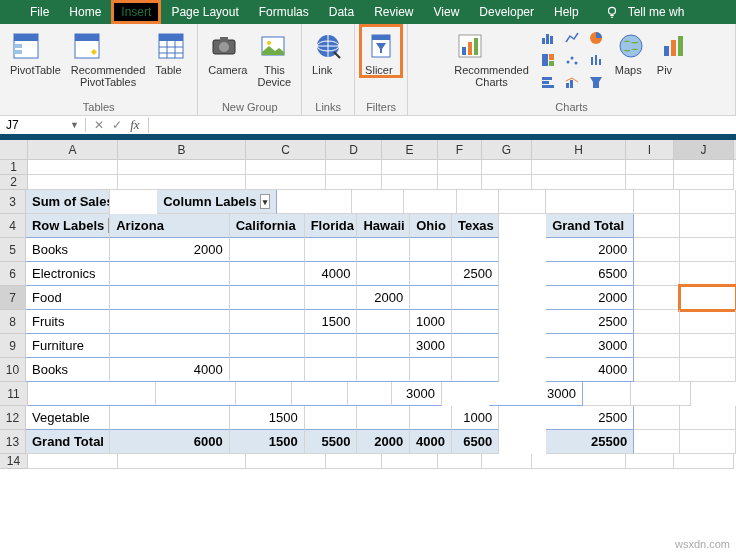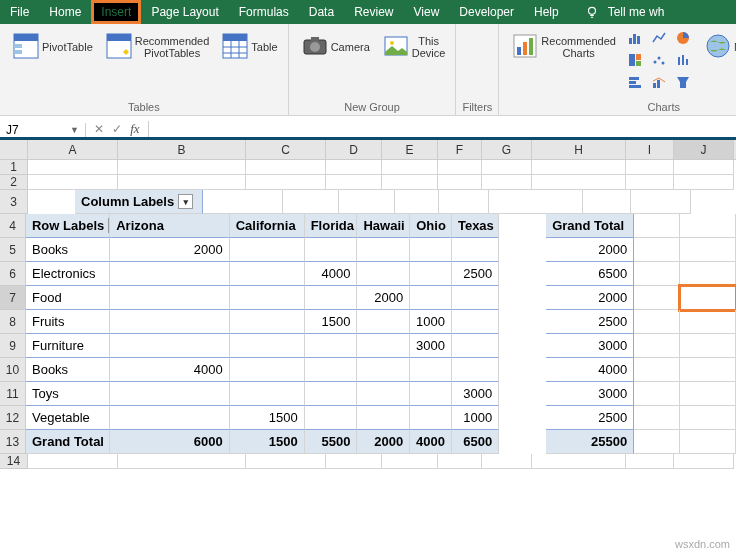--- a/index.html
+++ b/index.html
@@ -1,39 +1,39 @@
 <!DOCTYPE html>
 <html><head>
 <meta charset="utf-8">
 <style>
 * { box-sizing: border-box; margin: 0; padding: 0; font-family: 'Segoe UI', Tahoma, sans-serif; }
 body { background: #fff; width: 736px; height: 554px; overflow: hidden; position: relative; font-size: 12px; }
 
 
-.tabs { background: #217346; height: 24px; display: flex; align-items: stretch; color: #fff; }
+.tabs { background: #217346; height: 24px; display: flex; align-items: stretch; color: #fff; padding-left: 20px; }
 .tab { padding: 0 10px; display: flex; align-items: center; font-size: 12px; cursor: pointer; }
 .tab.active { background: #000000; color: #217346; }
 .tab.highlight { outline: 3px solid #ed7d31; outline-offset: -3px; }
 .tell-me { display: flex; align-items: center; gap: 9px; margin-left: 6px; }
 .bulb { width: 14px; height: 14px; }
 
 
 .ribbon { background: #f3f3f3; border-bottom: 1px solid #d4d4d4; height: 92px; display: flex; }
 .group { border-right: 1px solid #d4d4d4; display: flex; flex-direction: column; align-items: center; padding: 2px 6px 0; }
 .group-items { display: flex; flex: 1; align-items: flex-start; gap: 2px; }
 .group-label { font-size: 11px; color: #666; padding: 2px 0; text-align: center; width: 100%; }
-.rbtn { display: flex; align-items: center; justify-content: flex-start; padding: 4px 4px 0; min-width: 40px; cursor: pointer; text-align: center; }
+.rbtn { display: flex; flex-direction: column; align-items: flex-start; justify-content: flex-start; padding: 4px 4px 0; min-width: 40px; cursor: pointer; text-align: center; }
 .rbtn .ico { width: 32px; height: 32px; display: flex; align-items: center; justify-content: center; margin-bottom: 2px; }
 .rbtn .lbl { font-size: 11px; color: #333; line-height: 12px; }
 .rbtn.highlight { outline: 3px solid #ed7d31; outline-offset: -1px; }
 .smallstack { display: flex; flex-direction: column; gap: 2px; padding: 2px; }
 .smallbtn { width: 22px; height: 20px; display:flex; align-items:center; justify-content:center; cursor:pointer; }
 
 
-.fbar { height: 24px; border-bottom: 3px solid #0c4a6e; display: flex; align-items: flex-end; background: #fff; }
+.fbar { height: 24px; border-bottom: 6px solid #0c4a6e; display: flex; align-items: center; background: #fff; }
 .namebox { width: 86px; border-right: 1px solid #ccc; display: flex; align-items: center; padding: 0 6px; font-size: 12px; }
 .namebox .dd { margin-left: auto; color: #666; font-size: 9px; }
 .fx-btns { display: flex; align-items: center; gap: 8px; padding: 0 8px; border-right: 1px solid #ccc; color: #888; }
 .fx { font-style: italic; font-family: 'Times New Roman', serif; font-size: 13px; color: #555; }
 .formula-input { flex: 1; padding: 0 6px; display:flex; align-items:center; }
 
 
 .sheet { position: relative; }
 .colhdrs { display: flex; height: 20px; background: #e6e6e6; border-bottom: 1px solid #ccc; }
 .corner { width: 28px; border-right: 1px solid #ccc; background: #e6e6e6; }
@@ -142,23 +142,49 @@
               <path d="M3 20l7-6 6 5 4-3 5 4v3H3z" fill="#70ad47"></path>
             </svg>
           </div>
         <div class="lbl" style="white-space:pre">This
 Device</div>
       </div>
     </div>
     <div class="group-label">New Group</div>
   </div>
 
-
   <div class="group">
     <div class="group-items">
+      <div class="rbtn">
+        <div class="ico">
+            <svg width="28" height="28" viewBox="0 0 28 28">
+              <circle cx="14" cy="14" r="11" fill="#4472c4"></circle>
+              <ellipse cx="14" cy="14" rx="11" ry="5" fill="none" stroke="#fff"></ellipse>
+              <path d="M14 3v22M3 14h22" stroke="#fff"></path>
+              <path d="M20 20l6 6" stroke="#333" stroke-width="2"></path>
+            </svg>
+          </div>
+        <div class="lbl">Link</div>
+      </div>
+    </div>
+    <div class="group-label">Links</div>
+  </div>
+
+  <div class="group">
+    <div class="group-items">
+      <div class="rbtn highlight">
+        <div class="ico">
+            <svg width="28" height="28" viewBox="0 0 28 28">
+              <rect x="5" y="3" width="18" height="22" fill="#fff" stroke="#4472c4"></rect>
+              <rect x="5" y="3" width="18" height="5" fill="#4472c4"></rect>
+              <path d="M9 11h10l-4 6v4h-2v-4z" fill="#4472c4"></path>
+            </svg>
+          </div>
+        <div class="lbl">Slicer</div>
+      </div>
     </div>
     <div class="group-label">Filters</div>
   </div>
 
   <div class="group" style="flex:1">
     <div class="group-items">
       <div class="rbtn">
         <div class="ico">
             <svg width="28" height="28" viewBox="0 0 28 28">
               <rect x="3" y="3" width="22" height="22" fill="#fff" stroke="#999"></rect>
@@ -309,20 +335,21 @@
         <div class="cell cD"></div>
         <div class="cell cE"></div>
         <div class="cell cF"></div>
         <div class="cell cG"></div>
         <div class="cell cH"></div>
         <div class="cell cI"></div>
         <div class="cell cJ"></div>
       </div>
       <div class="row">
         <div class="rowhdr">3</div>
+        <div class="cell cA pvfill bold">Sum of Sales</div>
         <div class="cell cB pvfill bold pvborder-r">
           <span>Column Labels</span>
           <span class="ddrop"></span>
         </div>
         <div class="cell cC"></div>
         <div class="cell cD"></div>
         <div class="cell cE"></div>
         <div class="cell cF"></div>
         <div class="cell cG"></div>
         <div class="cell cH"></div>
@@ -418,21 +445,20 @@
         <div class="cell cD num pvborder-b"></div>
         <div class="cell cE num pvborder-b"></div>
         <div class="cell cF num pvborder-b"></div>
         <div class="cell cG num pvborder-b"></div>
         <div class="cell cH num pvborder-b pvborder-r">4000</div>
         <div class="cell cI"></div>
         <div class="cell cJ"></div>
       </div>
       <div class="row">
         <div class="rowhdr">11</div>
-        <div class="cell cA pvborder-b">Toys</div>
         <div class="cell cB num pvborder-b"></div>
         <div class="cell cC num pvborder-b"></div>
         <div class="cell cD num pvborder-b"></div>
         <div class="cell cE num pvborder-b"></div>
         <div class="cell cF num pvborder-b"></div>
         <div class="cell cG num pvborder-b">3000</div>
         <div class="cell cH num pvborder-b pvborder-r">3000</div>
         <div class="cell cI"></div>
         <div class="cell cJ"></div>
       </div>

